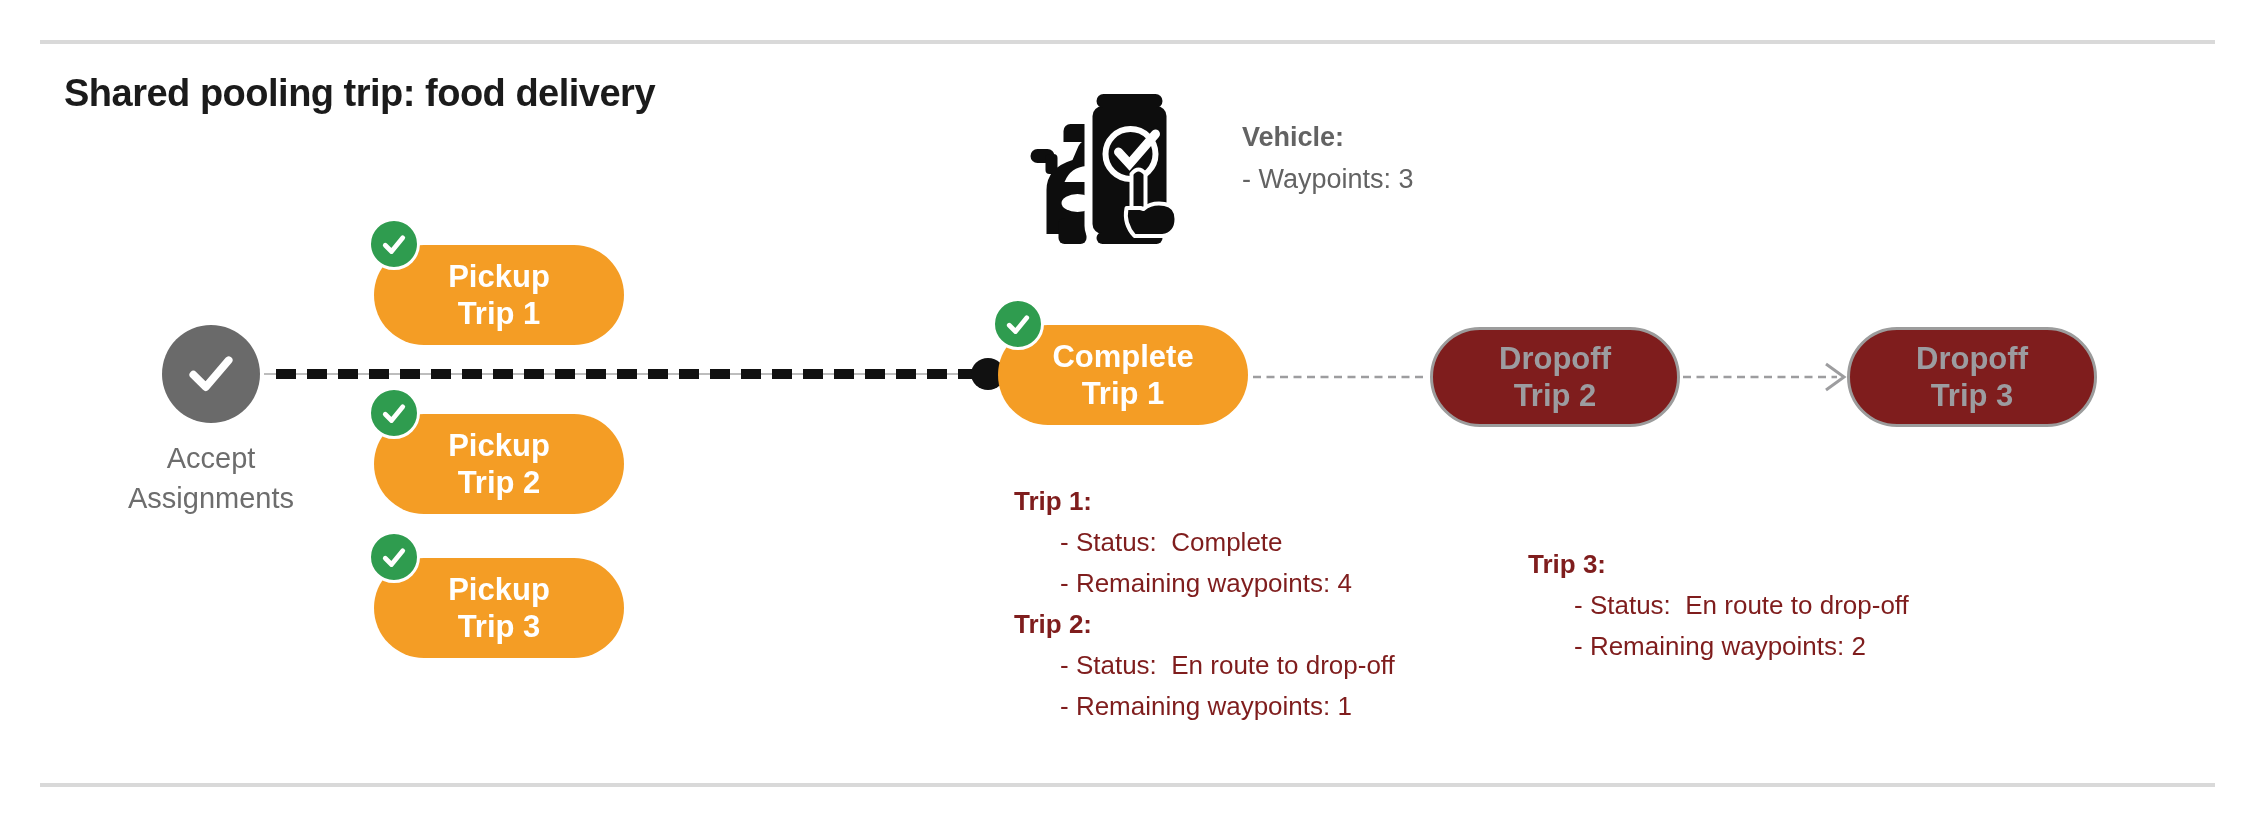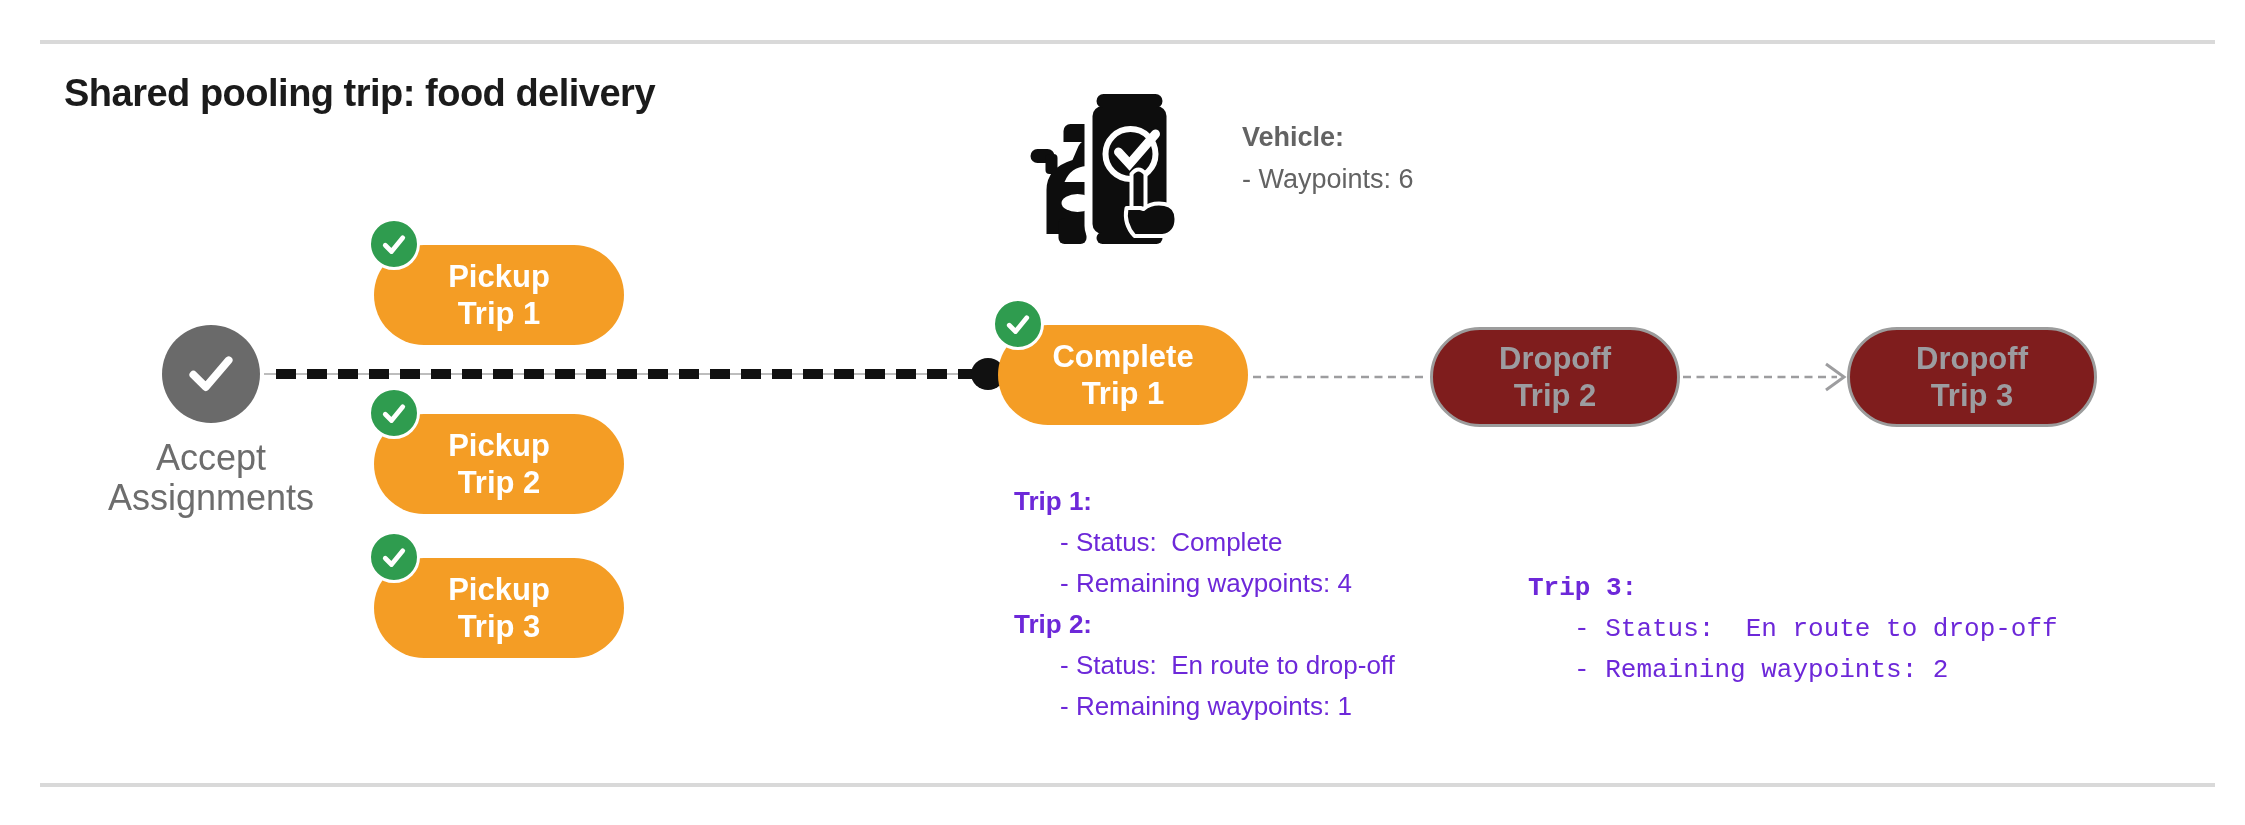--- a/index.html
+++ b/index.html
@@ -23,36 +23,36 @@
 
   
   .connectors{position:absolute;left:0;top:0;width:2245px;height:825px;pointer-events:none;}
 
   
   .node-circle{position:absolute;left:162px;top:325px;width:98px;height:98px;
                border-radius:50%;background:var(--node_gray,#6a6a6a);
                display:flex;align-items:center;justify-content:center;}
   .node-circle svg{width:64px;height:64px;}
   .node-label{position:absolute;left:61px;top:438px;width:300px;text-align:center;
-              color:#6d6d6d;font-size:36px;line-height:40px;}
+              color:#6d6d6d;font-size:29px;line-height:40px;}
 
   
   .pill{position:absolute;width:250px;height:100px;border-radius:52px;
         display:flex;flex-direction:column;align-items:center;justify-content:center;
         font-size:31px;font-weight:bold;line-height:37px;}
   .pill.orange{background:var(--orange,#f49d25);color:#ffffff;}
   .pill.ghost{background:#7f1d1d;border:3px solid #9c9c9c;color:#9c9ca0;
               width:244px;height:94px;}
   .badge{position:absolute;left:-6px;top:-27px;width:46px;height:46px;border-radius:50%;
          background:var(--green,#2f9c4f);border:3px solid #ffffff;
          display:flex;align-items:center;justify-content:center;}
   .badge svg{width:30px;height:30px;}
 
   
-  .status{position:absolute;color:#6d28d9;font-size:26px;line-height:41px;}
+  .status{position:absolute;color:#7f1d1d;font-size:26px;line-height:41px;}
   .status .sh{font-weight:bold;}
   .status .sl{white-space:pre;margin-left:46px;}
 </style>
 </head>
 <body>
 
 <div class="slide">
 
   <div class="rule rule-top"></div>
   <div class="rule rule-bottom"></div>
@@ -80,21 +80,21 @@
     <circle cx="100" cy="64" r="25" fill="none" stroke="#ffffff" stroke-width="6"></circle>
     <path d="M88 62 l11 12 l26 -30" fill="none" stroke="#ffffff" stroke-width="9" stroke-linecap="round"></path>
     <g>
       <path d="M101 84 q7 -9 14 0 v40 h-14 z" fill="#0d0d0d" stroke="#ffffff" stroke-width="4" stroke-linejoin="round"></path>
       <path d="M96 118 q-3 16 8 28 h28 q14 -2 14 -17 q0 -13 -12 -15 q-13 -2 -21 5 l-3 -1 z" fill="#0d0d0d" stroke="#ffffff" stroke-width="4" stroke-linejoin="round"></path>
     </g>
   </svg>
 
   <div class="vehicle-text">
     <div class="vh">Vehicle:</div>
-    <div class="vl">- Waypoints: 6</div>
+    <div class="vl">- Waypoints: 3</div>
   </div>
 
   <svg class="connectors" viewBox="0 0 2245 825" aria-hidden="true">
     <line x1="264" y1="374" x2="986" y2="374" stroke="#bdbdbd" stroke-width="2"></line>
     <line x1="276" y1="374" x2="985" y2="374" stroke="#111111" stroke-width="10" stroke-dasharray="20 11"></line>
     <ellipse cx="988" cy="374" rx="17" ry="16" fill="#111111"></ellipse>
     <line x1="1253" y1="377" x2="1427" y2="377" stroke="#9d9d9f" stroke-width="2.5" stroke-dasharray="8 5.5"></line>
     <line x1="1683" y1="377" x2="1837" y2="377" stroke="#9d9d9f" stroke-width="2.5" stroke-dasharray="8 5.5"></line>
     <path d="M1826 364 L1844 377 L1826 390" fill="none" stroke="#9d9d9f" stroke-width="3" stroke-linejoin="miter"></path>
   </svg>
@@ -161,19 +161,19 @@
 
   <div class="status" style="left:1014px;top:481px;">
     <div class="sh">Trip 1:</div>
     <div class="sl">- Status:  Complete</div>
     <div class="sl">- Remaining waypoints: 4</div>
     <div class="sh">Trip 2:</div>
     <div class="sl">- Status:  En route to drop-off</div>
     <div class="sl">- Remaining waypoints: 1</div>
   </div>
 
-  <div class="status" style="left:1528px;top:568px;font-family:Liberation Mono, monospace;">
+  <div class="status" style="left:1528px;top:544px;">
     <div class="sh">Trip 3:</div>
     <div class="sl">- Status:  En route to drop-off</div>
     <div class="sl">- Remaining waypoints: 2</div>
   </div>
 
 </div>
 
 </body></html>

